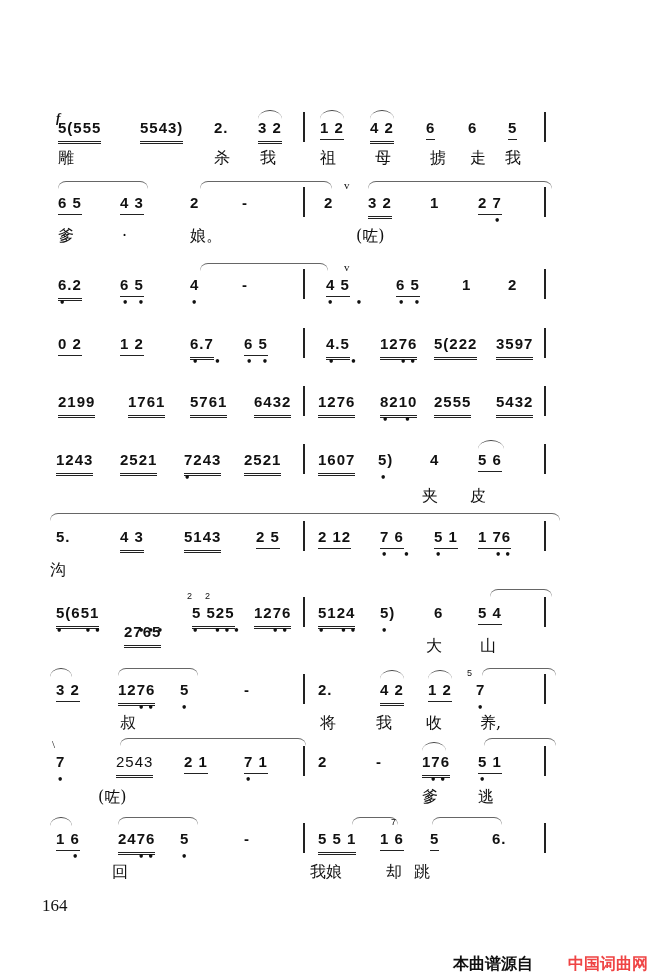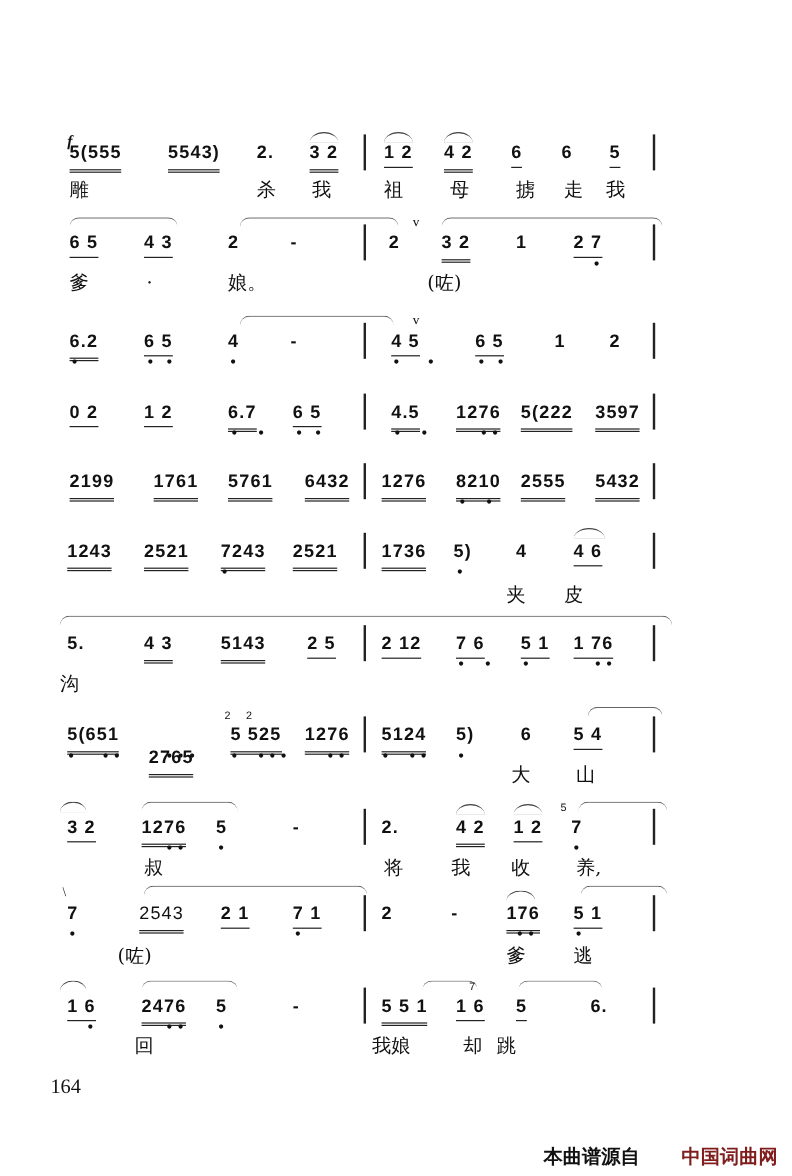--- a/index.html
+++ b/index.html
@@ -131,26 +131,26 @@
     <div class="bar" style="left:494px;"></div>
   </div>
 
   <div class="row" style="top:450px;">
     <span class="note ul2" style="left:6px;">1243</span>
     <span class="note ul2" style="left:70px;">2521</span>
     <span class="note ul2" style="left:134px;">7243</span>
     <span class="dots" style="left:134px;">•</span>
     <span class="note ul2" style="left:194px;">2521</span>
     <div class="bar" style="left:253px;"></div>
-    <span class="note ul2" style="left:268px;">1736</span>
+    <span class="note ul2" style="left:268px;">1607</span>
     <span class="note" style="left:328px;">5)</span>
     <span class="dots" style="left:330px;">•</span>
     <span class="note" style="left:380px;">4</span>
     <span class="slur" style="left:428px;top:-10px;width:26px;"></span>
-    <span class="note ul" style="left:428px;">4 6</span>
+    <span class="note ul" style="left:428px;">5 6</span>
     <div class="bar" style="left:494px;"></div>
   </div>
   <div class="lyric-row" style="top:486px;">
     <span class="lyric" style="left:372px;">夹</span>
     <span class="lyric" style="left:420px;">皮</span>
   </div>
 
   <div class="row" style="top:527px;">
     <span class="longslur" style="left:0px;top:-14px;width:510px;"></span>
     <span class="note" style="left:6px;">5.</span>
@@ -274,15 +274,15 @@
   </div>
   <div class="lyric-row" style="top:862px;">
     <span class="lyric" style="left:62px;">回</span>
     <span class="lyric" style="left:260px;">我娘</span>
     <span class="lyric" style="left:336px;">却</span>
     <span class="lyric" style="left:364px;">跳</span>
   </div>
 
   <div class="pageno">164</div>
   <div class="source">本曲谱源自</div>
-  <div class="site" style="color:#7f1d1d;">中国词曲网</div>
+  <div class="site" style="color:#ef4444;">中国词曲网</div>
 
 </div>
 
 </body></html>

